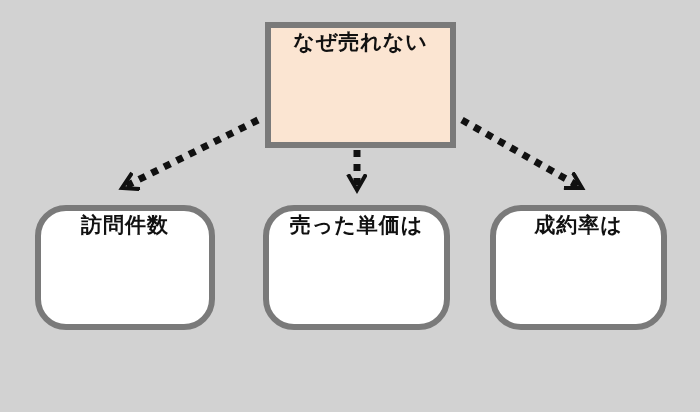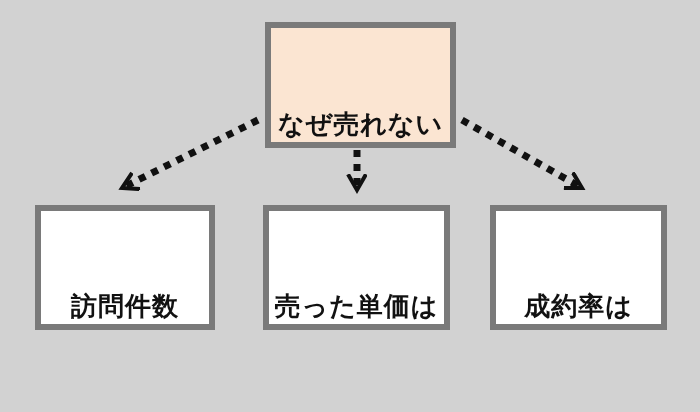--- a/index.html
+++ b/index.html
@@ -22,41 +22,42 @@
     top: 0;
     width: 700px;
     height: 412px;
     pointer-events: none;
   }
   .box {
     position: absolute;
     box-sizing: border-box;
     border: 6px solid var(--box-border, #7a7a7a);
     display: flex;
-    align-items: flex-end;
+    align-items: flex-start;
     justify-content: center;
     text-align: center;
     font-weight: 700;
-    font-size: 26px;
+    font-size: 21px;
     color: var(--text, #111111);
     letter-spacing: 1px;
   }
   .root-box {
     left: 265px;
     top: 22px;
     width: 191px;
     height: 126px;
     background: var(--root-fill, #fbe5d2);
     z-index: 2;
   }
   .child-box {
     background: var(--child-fill, #ffffff);
     top: 205px;
     height: 125px;
     z-index: 2;
+    border-radius: 31px;
   }
   .child-1 { left: 35px;  width: 180px; }
   .child-2 { left: 263px; width: 187px; }
   .child-3 { left: 490px; width: 177px; }
 </style>
 </head>
 <body>
 
 <div class="canvas">
 

